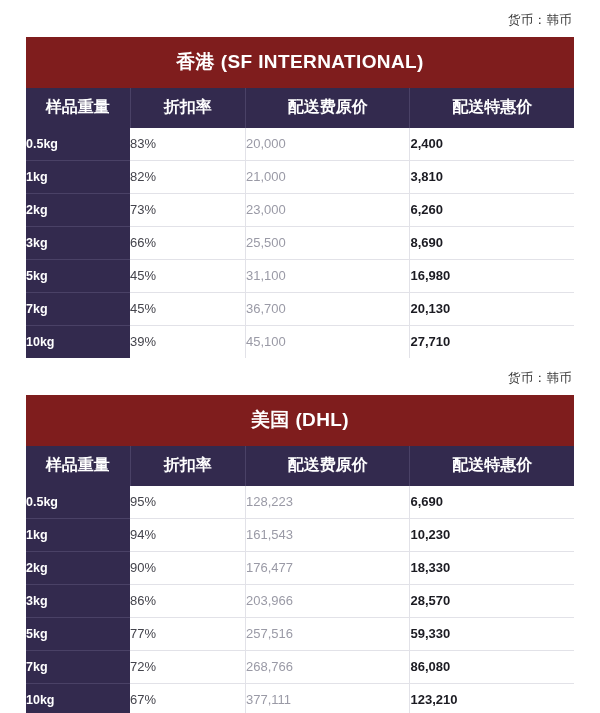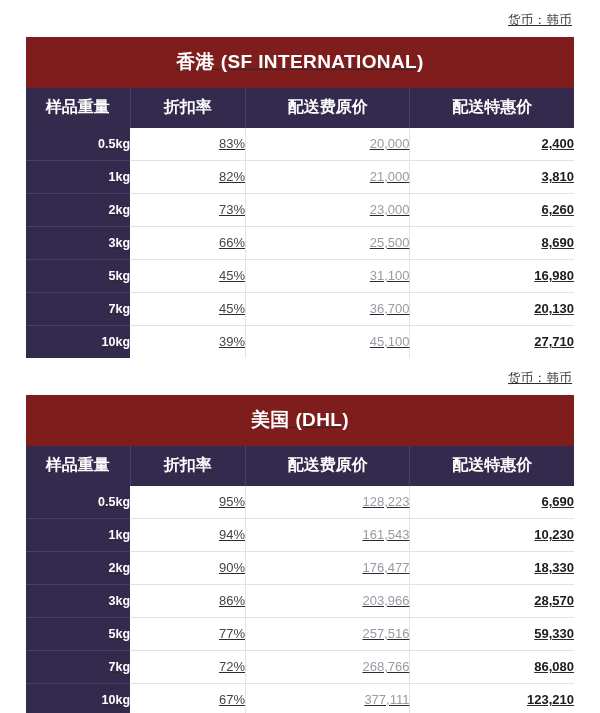--- a/index.html
+++ b/index.html
@@ -14,21 +14,20 @@
     color: #2b2b2b;
     overflow: hidden;
   }
   .page {
     width: 600px;
     height: 713px;
     box-sizing: border-box;
     padding: 0 26px;
     display: flex;
     flex-direction: column;
-    text-decoration: underline;
   }
   .currency-note {
     text-align: right;
     font-size: 12.5px;
     color: #3a3a3a;
     padding: 12px 2px 8px 0;
     letter-spacing: 0.3px;
   }
   .block {
     width: 100%;
@@ -53,21 +52,21 @@
     font-size: 16px;
     font-weight: bold;
     padding: 9px 0 10px 0;
     text-align: center;
     border-right: 1px solid #4a4166;
   }
   table.rate-table th.col-head:last-child {
     border-right: none;
   }
   table.rate-table td {
-    text-align: right;
+    text-align: left;
     font-size: 13px;
     padding: 8px 0 9px 0;
     background: #ffffff;
     border-bottom: 1px solid #e2e2e8;
     border-right: 1px solid #e2e2e8;
     color: #44444c;
   }
   table.rate-table td:last-child {
     border-right: none;
   }

